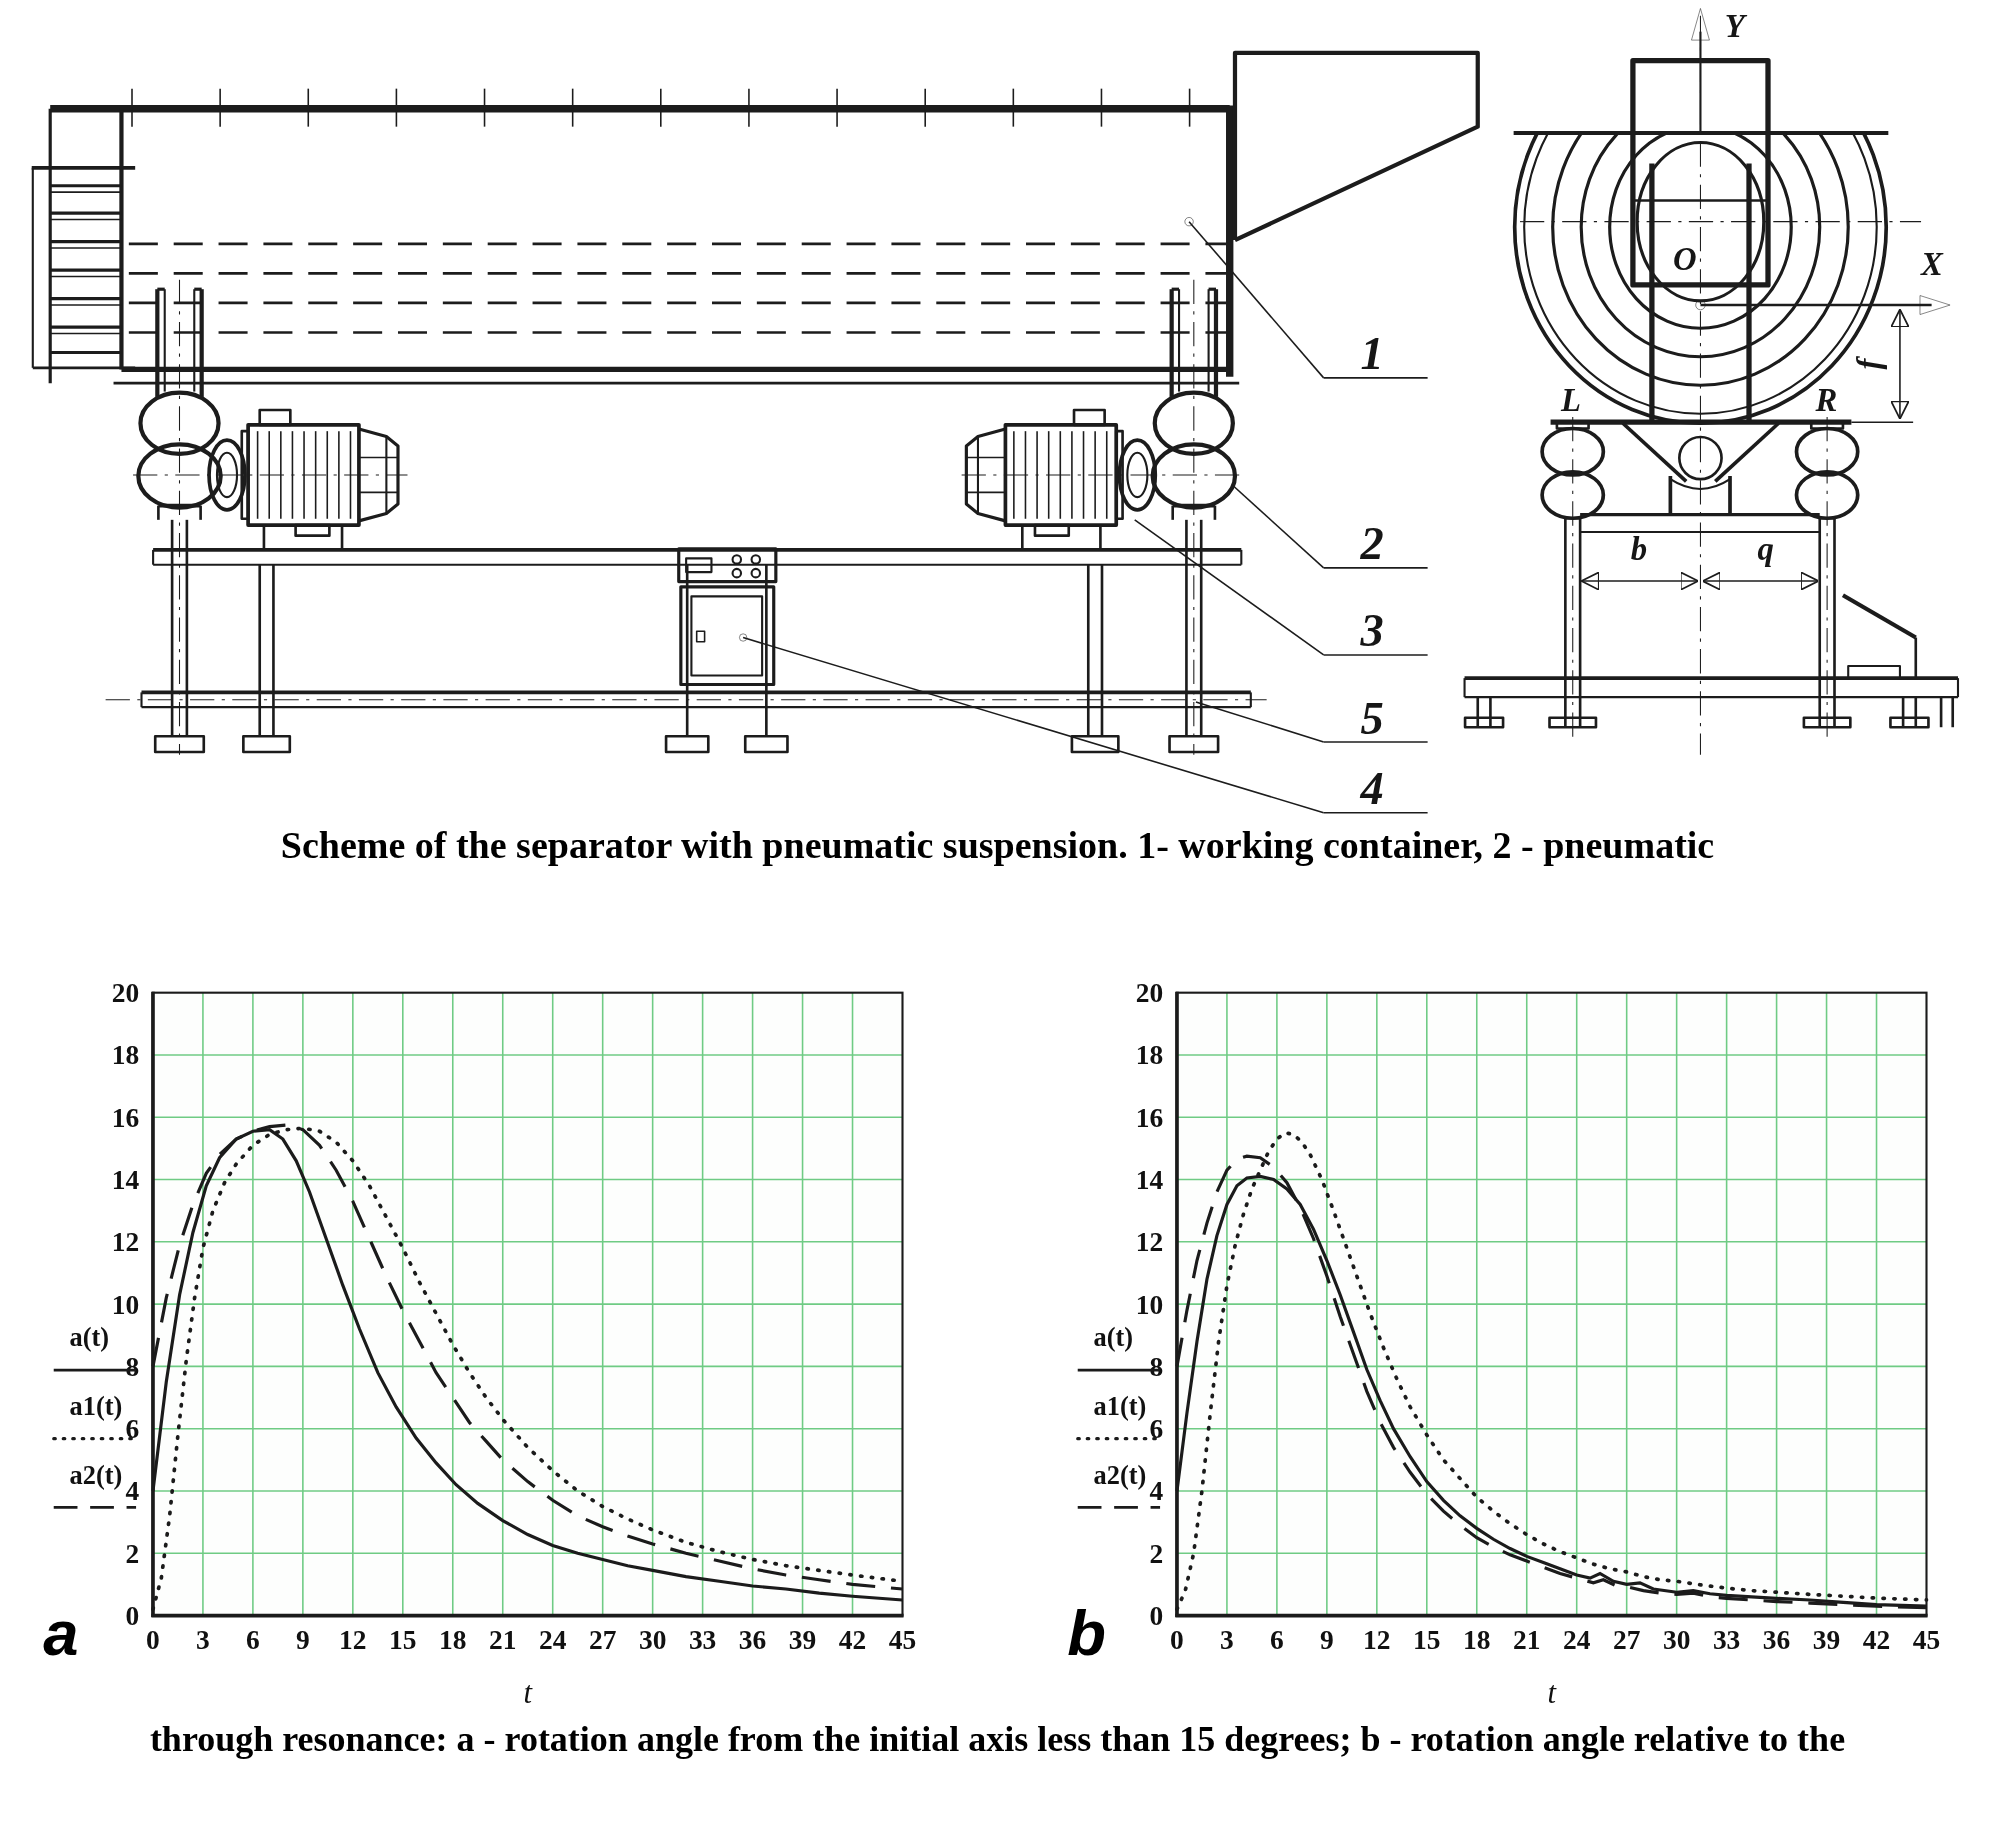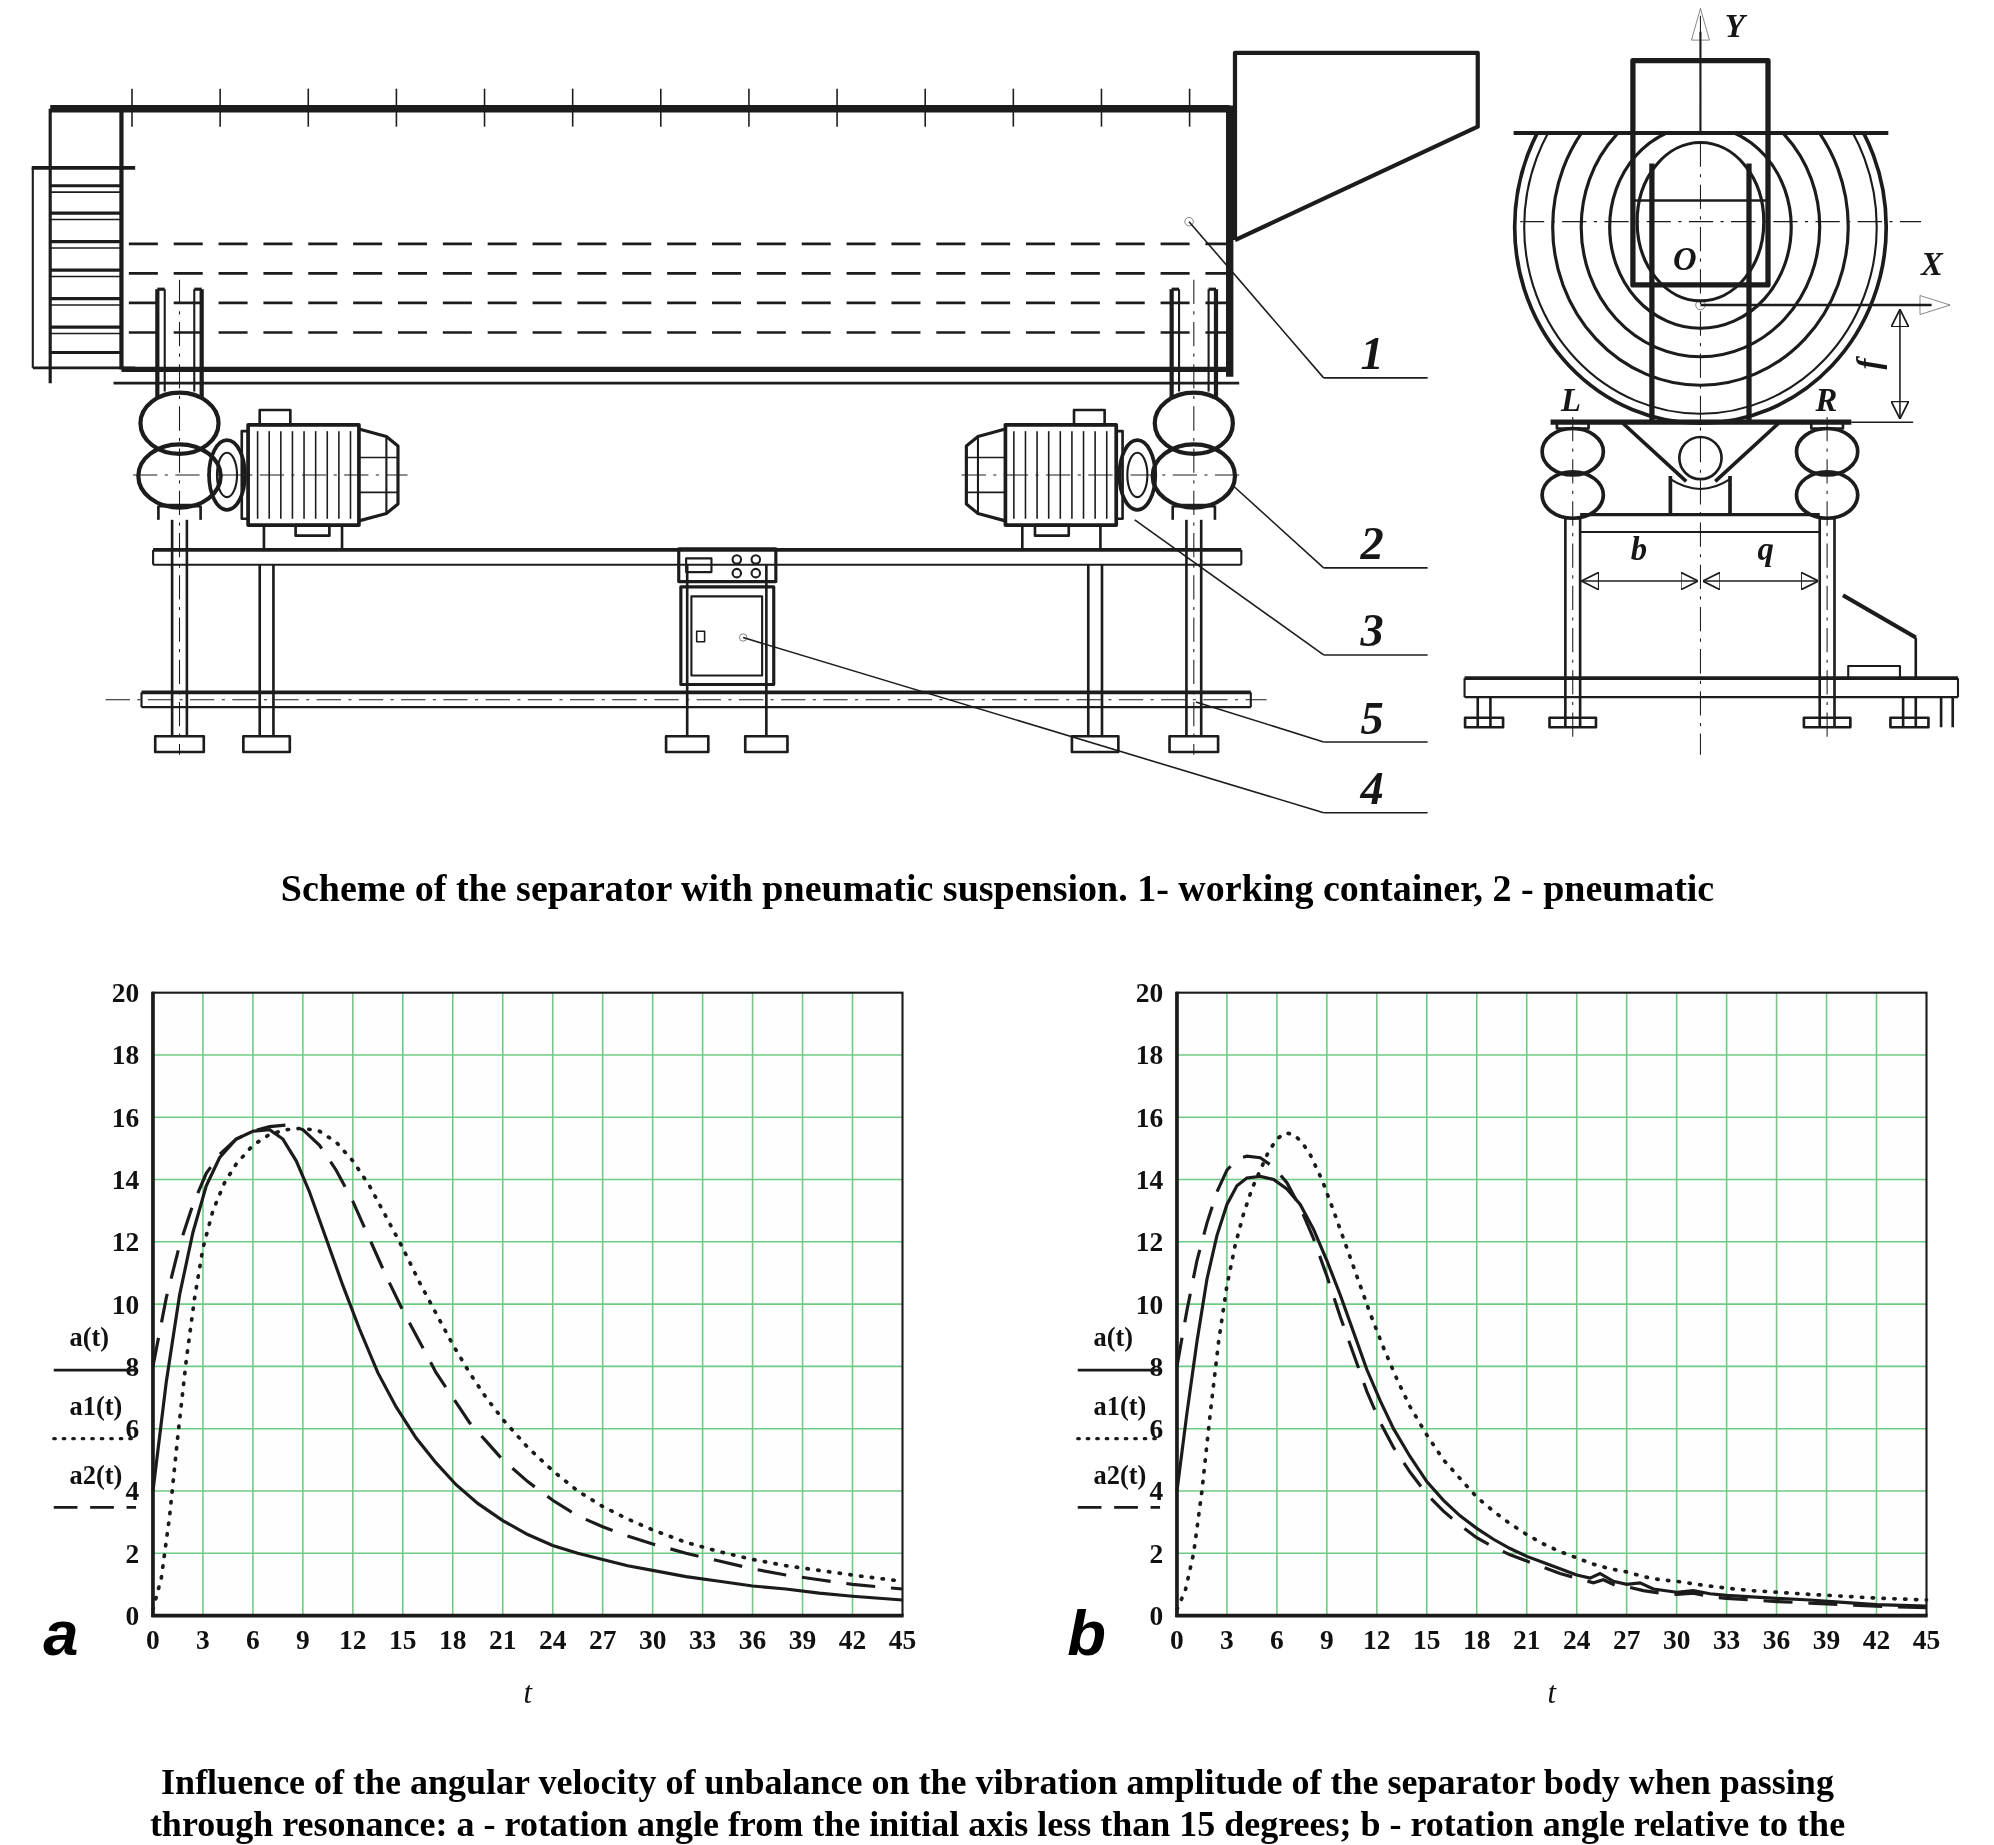--- a/index.html
+++ b/index.html
@@ -13,21 +13,21 @@
   .w6{stroke-width:6}.w7{stroke-width:7}.w8{stroke-width:8}.w10{stroke-width:10}.w14{stroke-width:14}
   .dsh{stroke-dasharray:55 30}
   .cl{stroke-dasharray:46 14 6 14}
   .wf{fill:#ffffff}
   .bf{fill:#1c1c1c;stroke:none}
   .dwg text{fill:#161616;stroke:none}
   .dwg-label{font:italic 600 62px "Liberation Serif",serif}
   .callout{font:italic 600 88px "Liberation Serif",serif}
   
   .caption{position:absolute;left:0;width:1995px;text-align:center;color:#000;
-           font-weight:bold;margin-top:43px;}
+           font-weight:bold;}
   .caption-scheme{top:819px;font-size:38px;line-height:1.42;}
   .caption-charts{top:1718px;font-size:36px;line-height:1.17;}
   
   .chart{position:absolute;top:945px;}
   .chart-a{left:21px;}
   .chart-b{left:1045px;}
   .tick{font:600 52px "Liberation Serif",serif;fill:#111}
   .legend-label{font:600 50px "Liberation Serif",serif;fill:#111}
   .axis-label{font:italic 58px "Liberation Serif",serif;fill:#111}
   .panel-letter{font:italic 700 120px "Liberation Sans",sans-serif;fill:#000}
@@ -427,18 +427,17 @@
       <text x="92" y="760" class="legend-label">a(t)</text>
       <line x1="62" y1="805" x2="218" y2="805" stroke="#1b1b1b" stroke-width="5" stroke-linecap="butt"></line>
       <text x="92" y="890" class="legend-label">a1(t)</text>
       <line x1="62" y1="935" x2="218" y2="935" stroke="#1b1b1b" stroke-width="6" stroke-linecap="round" stroke-dasharray="3 15"></line>
       <text x="92" y="1020" class="legend-label">a2(t)</text>
       <line x1="62" y1="1065" x2="218" y2="1065" stroke="#1b1b1b" stroke-width="5" stroke-linecap="butt" stroke-dasharray="45 24"></line>
       <text x="42" y="1345" class="panel-letter">b</text>
     </svg>
 
   <div class="caption caption-charts">
-    <div>Influence of the angular velocity of unbalance on the vibration amplitude of the separator body when passing</div>
     <div>through resonance: a - rotation angle from the initial axis less than 15 degrees; b - rotation angle relative to the</div>
   </div>
 
 </div>
 
 
 </body></html>

